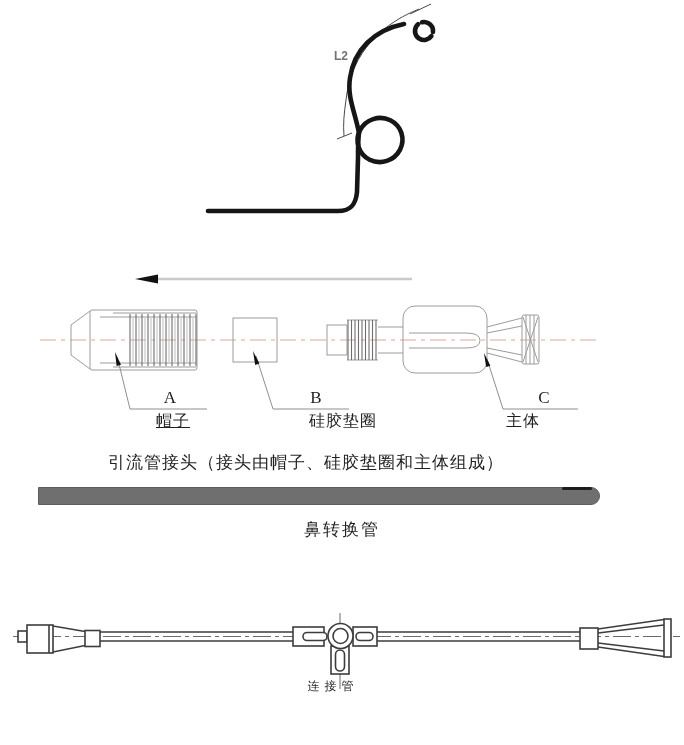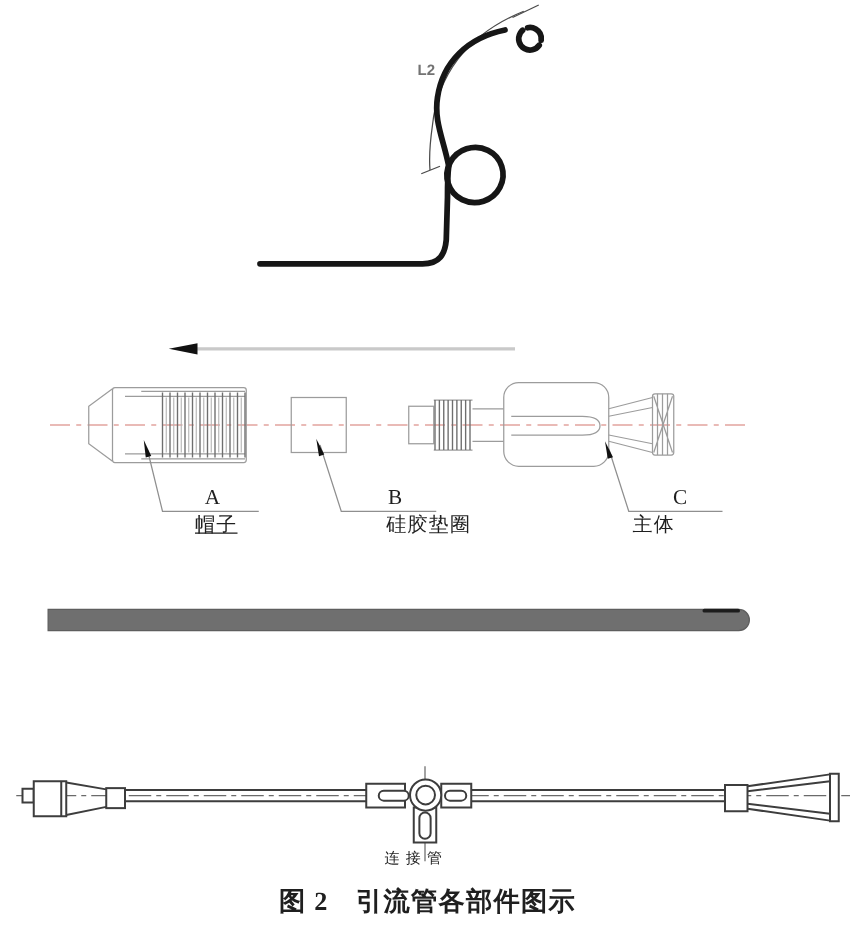--- a/index.html
+++ b/index.html
@@ -99,24 +99,26 @@
     </g>
   </svg>
 
   <span class="lbl part-letter" style="top:388px;left:156px;width:28px;">A</span>
   <span class="lbl part-name" style="top:412px;left:141px;width:64px;text-decoration:underline;">帽子</span>
   <span class="lbl part-letter" style="top:388px;left:302px;width:28px;">B</span>
   <span class="lbl part-name" style="top:412px;left:279px;width:70px;margin-left:29px;">硅胶垫圈</span>
   <span class="lbl part-letter" style="top:388px;left:530px;width:28px;">C</span>
   <span class="lbl part-name" style="top:412px;left:504px;width:38px;">主体</span>
 
+  <div class="lbl cap-joint">引流管接头（接头由帽子、硅胶垫圈和主体组成）</div>
 
   <div class="bar">
     <div class="bar-edge"></div>
   </div>
+  <div class="caption cap-nasal">鼻转换管</div>
 
   <svg class="abs" style="top:595px" width="684" height="105" viewBox="0 595 684 105">
 
     <line class="cl" x1="13" y1="636.5" x2="680" y2="636.5"></line>
     <line class="cl" x1="340" y1="613" x2="340" y2="689"></line>
 
     <g>
       <rect class="dkf" x="18" y="631" width="9" height="11"></rect>
       <rect class="dkf" x="27" y="625" width="26" height="28"></rect>
       <line class="dk" x1="49" y1="625" x2="49" y2="653"></line>
@@ -140,15 +142,14 @@
 
     <g>
       <rect class="dkf" x="580" y="628" width="18" height="21"></rect>
       <path class="dk" d="M598 629 L664 619.5 M598 647 L664 656.5"></path>
       <path class="dk" stroke-width="1" d="M598 633 L664 625 M598 643 L664 651"></path>
       <rect class="dkf" x="664" y="619" width="7" height="38"></rect>
     </g>
   </svg>
   <div class="lbl caption cap-connect">连接管</div>
 
-  <div class="caption fig-cap">图 2　引流管各部件图示</div>
 
 </div>
 
 </body></html>

